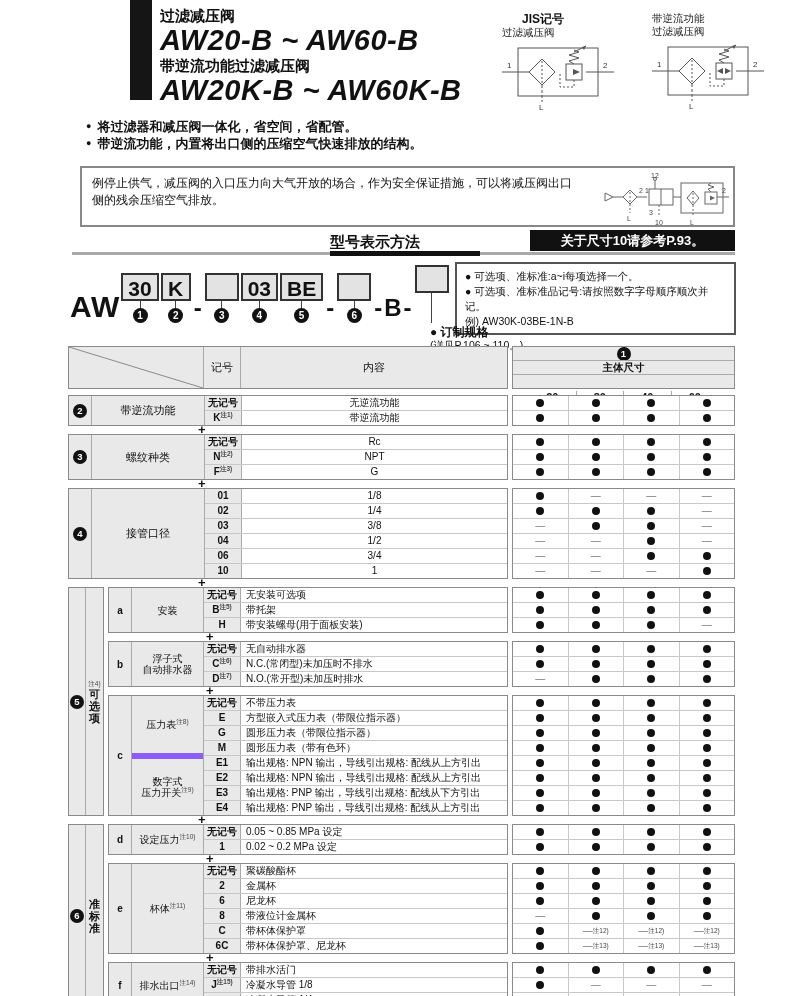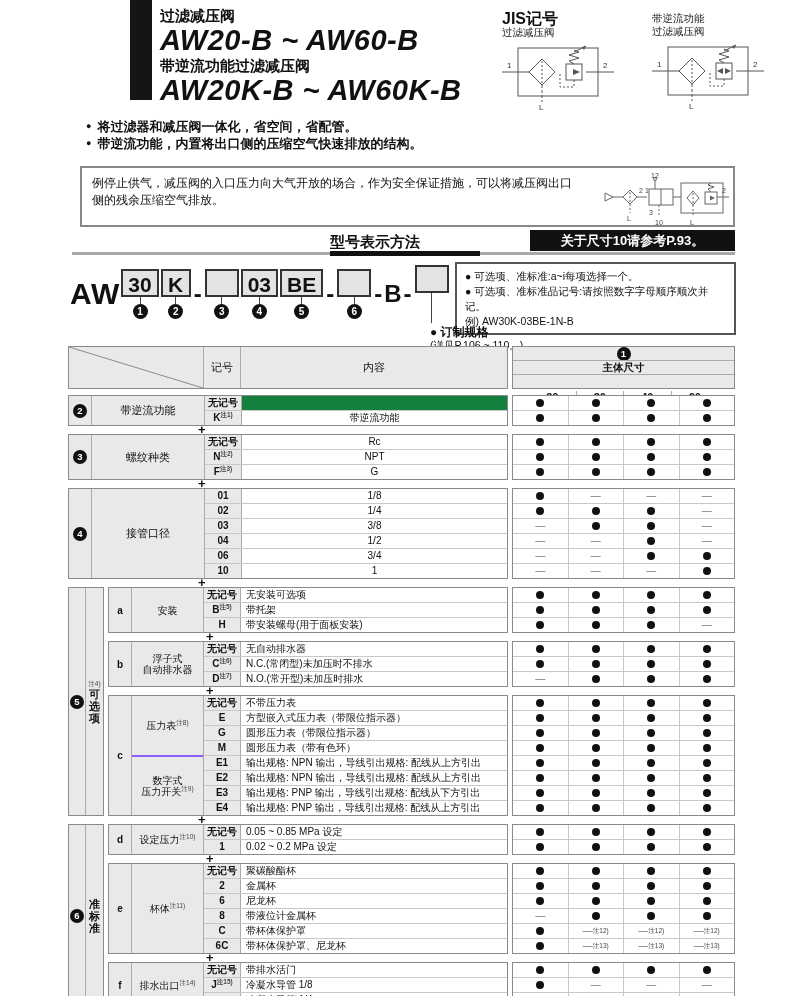--- a/index.html
+++ b/index.html
@@ -7,40 +7,40 @@
        font-family:"Liberation Sans",sans-serif;overflow:hidden;}
   .abs{position:absolute;}
 
   
   #black-bar{left:130px;top:0;width:22px;height:100px;background:#151515;}
   #titles{left:160px;top:6px;}
   .t-small{font-size:15px;font-weight:bold;line-height:19px;}
   .t-big{font-size:29px;font-weight:bold;font-style:italic;line-height:31px;letter-spacing:.5px;}
 
   #jis{left:502px;top:12px;display:flex;gap:38px;}
-  .jis-cap-bold{font-size:16px;font-weight:bold;line-height:14px;}
+  .jis-cap-bold{font-size:12px;font-weight:bold;line-height:14px;margin-left:20px;}
   .jis-cap{font-size:10.5px;line-height:13px;color:#222;}
   .jis-fig svg{margin-top:3px;}
 
   #bullets{left:86px;top:118px;font-size:13px;font-weight:bold;line-height:17px;}
   .blt{display:flex;gap:6px;}
   .blt .b{font-size:9px;line-height:17px;}
 
   #note-box{left:80px;top:166px;width:655px;height:61px;border:2px solid #888;
             box-sizing:border-box;padding:7px 150px 0 10px;font-size:12px;line-height:17px;}
   #note-circuit{right:4px;top:3px;}
 
   #grey-rule{left:72px;top:252px;width:663px;height:3px;background:#a9a9a9;}
   #sec-banner{left:330px;top:233px;width:150px;font-size:15px;font-weight:bold;}
   #sec-underline{left:330px;top:251px;width:150px;height:5px;background:#111;}
   #dim-banner{left:530px;top:230px;width:205px;height:21px;background:#111;color:#fff;
               font-size:13px;font-weight:bold;text-align:center;line-height:21px;}
 
   
-  #model-row{left:70px;top:265px;display:flex;align-items:center;}
+  #model-row{left:70px;top:265px;display:flex;align-items:flex-end;}
   .m-prefix{font-size:30px;font-weight:bold;line-height:32px;letter-spacing:1px;}
   .m-box{border:2px solid #333;background:#e3e3e3;height:28px;min-width:30px;padding:0 5px;
          font-size:21px;font-weight:bold;text-align:center;line-height:28px;box-sizing:border-box;}
   .m-box-blank{min-width:34px;}
   .m-unit{display:flex;flex-direction:column;align-items:center;margin:0 1px;}
   .m-tick{width:1px;height:7px;background:#444;}
   .m-tick-long{height:30px;}
   .m-circ{width:15px;height:15px;border-radius:50%;background:#111;color:#fff;font-size:10px;
           line-height:15px;text-align:center;font-weight:bold;}
   .m-dash{font-size:24px;font-weight:bold;line-height:30px;margin:0 2px;}
@@ -58,22 +58,22 @@
   .lbox{display:flex;border:1px solid #8a8a8a;background:#e9e9e9;box-sizing:border-box;width:440px;}
   .lbox.sub{width:400px;}
   .numcell{width:22px;display:flex;align-items:center;justify-content:center;border-right:1px solid #aaa;}
   .biglabel{width:112px;display:flex;align-items:center;justify-content:center;
             font-size:11px;border-right:1px solid #aaa;text-align:center;}
   .lettercell{width:22px;display:flex;align-items:center;justify-content:center;
               font-size:10px;font-weight:bold;border-right:1px solid #aaa;}
   .sublabel{width:71px;border-right:1px solid #aaa;display:flex;flex-direction:column;}
   .subhalf{flex:1;display:flex;flex-direction:column;justify-content:center;
            font-size:10px;line-height:11px;text-align:center;}
-  .subhalf + .subhalf{border-top:2px solid #8b5cf6;}
-  .rgrid{flex:1;display:flex;flex-direction:column;background:#15803d;}
+  .subhalf + .subhalf{border-top:6px solid #8b5cf6;}
+  .rgrid{flex:1;display:flex;flex-direction:column;background:#eab308;}
   .rowline{display:flex;height:14px;}
   .rowline + .rowline{border-top:1px solid #c8c8c8;}
   .signcell{width:36px;background:#e9e9e9;font-weight:bold;font-size:10px;line-height:14px;
             text-align:center;border-right:1px solid #aaa;white-space:nowrap;}
   .contentcell{flex:1;background:#fff;font-size:10px;line-height:14px;padding-left:5px;
                white-space:nowrap;overflow:hidden;}
   .contentcell.ctr{text-align:center;padding-left:0;}
   .dbox{margin-left:4px;width:223px;border:1px solid #8a8a8a;box-sizing:border-box;
         display:flex;flex-direction:column;background:#fff;}
   .dotcell{flex:1;display:flex;align-items:center;justify-content:center;line-height:14px;}
@@ -298,20 +298,21 @@
     <div class="gap gap-first"></div>
     <div class="blk-row">
       <div class="lbox">
         <div class="numcell">
           <div class="circ">2</div>
         </div>
         <div class="biglabel">带逆流功能</div>
         <div class="rgrid">
           <div class="rowline">
             <div class="signcell">无记号</div>
+            <div class="contentcell ctr">无逆流功能</div>
           </div>
           <div class="rowline">
             <div class="signcell">K<sup class="nt">注1)</sup></div>
             <div class="contentcell ctr">带逆流功能</div>
           </div>
         </div>
       </div>
       <div class="dbox">
         <div class="rowline">
           <div class="dotcell">

